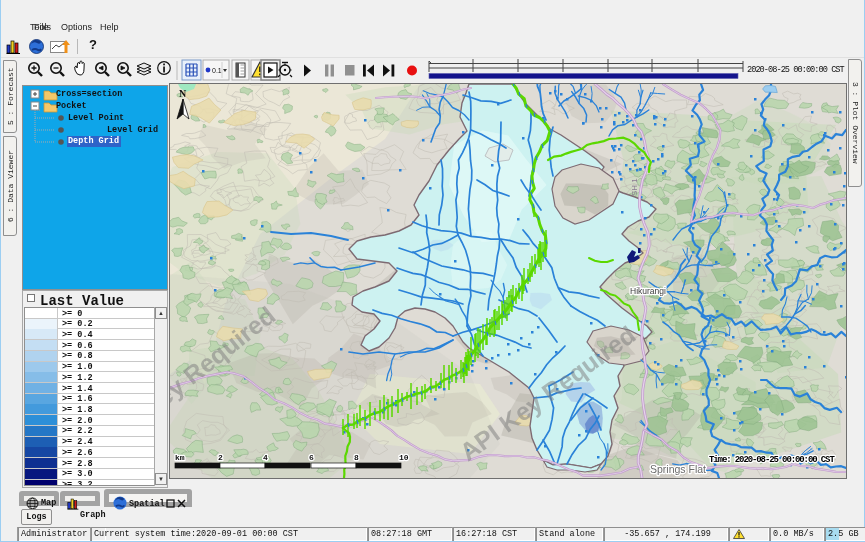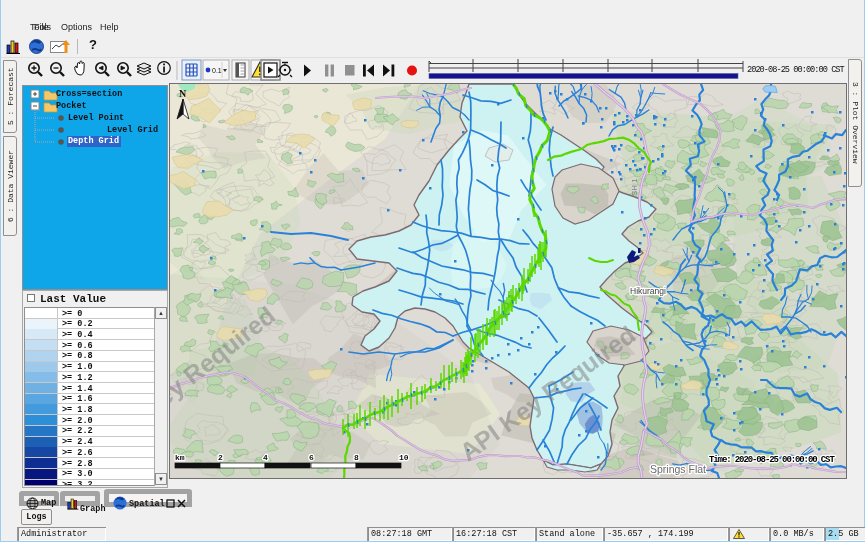--- a/index.html
+++ b/index.html
@@ -214,21 +214,21 @@
     </svg>
     <div class="abs" style="left:33px;top:3px;">Cross=section</div>
     <div class="abs" style="left:33px;top:15px;">Pocket</div>
     <div class="abs" style="left:45px;top:27px;">Level Point</div>
     <div class="abs" style="left:45px;top:39px;margin-left:39px;">Level Grid</div>
     <div class="abs" style="left:44px;top:50px;background:#2e63c8;color:#fff;padding:0 2px 1px 1px;">Depth Grid</div>
   </div>
 
   <div id="legend">
     <div class="abs" style="left:4px;top:3px;width:8px;height:8px;background:#fff;border:1px solid #777;"></div>
-    <div class="abs" style="left:17px;top:2px;font-family:'Liberation Mono',monospace;font-size:11px;font-weight:bold;color:#111;">Last Value</div>
+    <div class="abs" style="left:17px;top:2px;font-family:'Liberation Mono',monospace;font-size:14px;font-weight:bold;color:#111;">Last Value</div>
     <div id="ltable">
 <div class="lrow">
           <div class="lsw" style="background:rgb(255,255,255)"></div>
           <div class="ltx">&gt;= 0</div>
         </div>
 <div class="lrow">
           <div class="lsw" style="background:rgb(235,244,251)"></div>
           <div class="ltx">&gt;= 0.2</div>
         </div>
 <div class="lrow">
@@ -1465,42 +1465,43 @@
     </svg>
     <span class="abs" style="left:17px;top:2px;">Map</span>
   </div>
   <div class="btab" style="left:59px;top:491px;width:40px;height:15px;">
     <svg class="abs" style="left:2px;top:1px;" width="13" height="13" viewBox="0 0 16 15">
       <rect x="1" y="6" width="3" height="8" fill="#2038c8" stroke="#000" stroke-width="0.7"></rect>
       <rect x="5" y="2" width="3" height="12" fill="#f0d020" stroke="#000" stroke-width="0.7"></rect>
       <rect x="9" y="4" width="3" height="10" fill="#d01818" stroke="#000" stroke-width="0.7"></rect>
       <path d="M0.5 14.5 H14" stroke="#000" stroke-width="1"></path>
     </svg>
-    <span class="abs" style="left:15px;top:8px;">Graph</span>
+    <span class="abs" style="left:15px;top:14px;">Graph</span>
   </div>
   <div class="btab" style="left:103px;top:489px;width:88px;height:18px;background:#f5f4f2;">
     <svg class="abs" style="left:4px;top:2px;" width="14" height="14" viewBox="0 0 15 15">
       <circle cx="7.5" cy="7.5" r="7" fill="#2d6fd8"></circle>
       <path d="M2 5 Q5 2 8 4 Q11 6 12 3 Q10 1 7 1 Q4 1 2 5 Z" fill="#123a8a"></path>
       <path d="M3 11 Q6 9 9 11 Q11 12 12 10" fill="none" stroke="#123a8a" stroke-width="2"></path>
     </svg>
     <span class="abs" style="left:20px;top:5px;">Spatial</span>
     <svg class="abs" style="left:57px;top:5px;" width="21" height="10">
       <rect x="1" y="1" width="7" height="7" fill="none" stroke="#111" stroke-width="1.3"></rect>
       <path d="M12 1 L19 8 M19 1 L12 8" stroke="#111" stroke-width="1.5"></path>
     </svg>
   </div>
   <div id="logsbtn">Logs</div>
 
   <div id="status">
     <div class="scell" style="left:0px;width:89px;margin-left:16px;">Administrator</div>
+    <div class="scell" style="left:89px;width:277px;">Current system time:2020-09-01 00:00 CST</div>
     <div class="scell" style="left:366px;width:85px;">08:27:18 GMT</div>
     <div class="scell" style="left:451px;width:83px;">16:27:18 CST</div>
     <div class="scell" style="left:534px;width:68px;">Stand alone</div>
-    <div class="scell" style="left:602px;width:125px;">-35.657 , 174.199</div>
+    <div class="scell" style="left:602px;width:125px;text-align:center;">-35.657 , 174.199</div>
     <div class="scell" style="left:727px;width:41px;">
       <svg width="12" height="10" style="margin-left:1px;">
           <path d="M6 0.5 L11.5 9.5 H0.5 Z" fill="#ffe030" stroke="#333" stroke-width="0.8"></path>
           <rect x="5.4" y="3" width="1.2" height="3.5" fill="#111"></rect>
           <rect x="5.4" y="7.3" width="1.2" height="1.2" fill="#111"></rect>
         </svg>
     </div>
     <div class="scell" style="left:768px;width:55px;">0.0 MB/s</div>
     <div class="scell" style="left:823px;width:42px;position:absolute;"><div style="position:absolute;left:1px;top:1px;width:13px;height:12px;background:#a8dcf0;"></div><span style="position:relative;text-align:right;">2.5 GB</span></div>
   </div>

